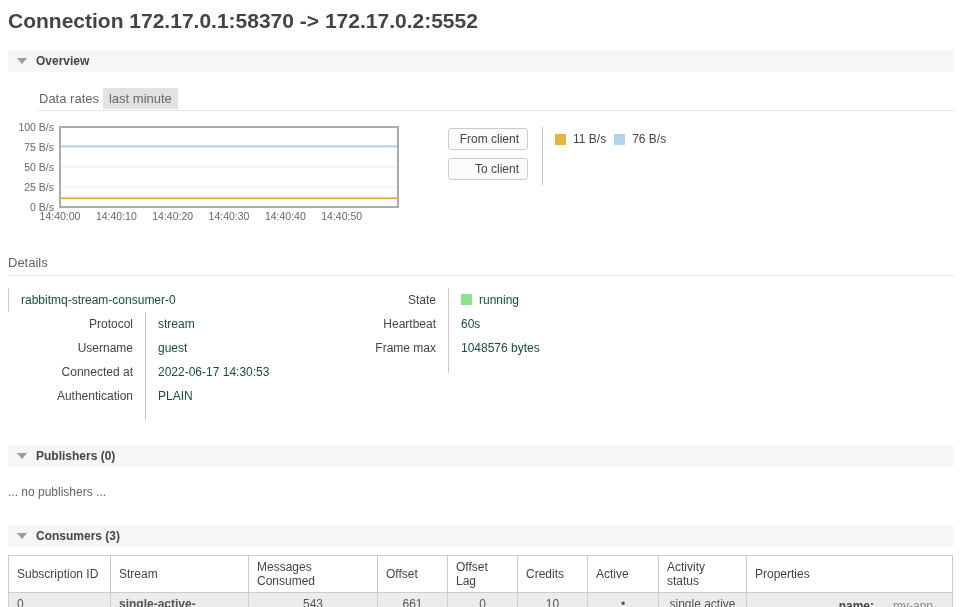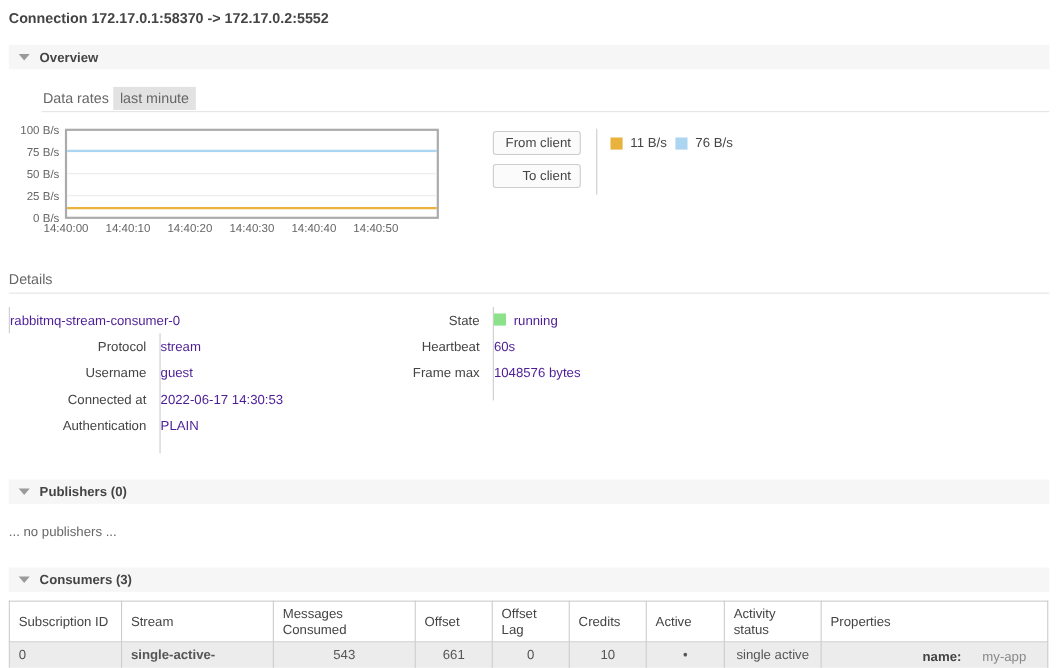--- a/index.html
+++ b/index.html
@@ -4,21 +4,21 @@
 <style>
   * { box-sizing: content-box; }
   html,body { margin:0; padding:0; }
   body {
     width:962px; height:607px; overflow:hidden;
     background:#fff; color:#484848;
     font-family:"Liberation Sans", sans-serif; font-size:12px;
   }
   .wrap { padding:0 8px; }
 
-  h1.page-title { font-size:13px; font-weight:bold; color:#444; margin:9px 0 0 0; }
+  h1.page-title { font-size:21px; font-weight:bold; color:#444; margin:9px 0 0 0; }
 
   
   .sec-bar {
     margin-top:17px; background:#f6f6f6; height:22px;
     display:flex; align-items:center; gap:9px; padding-left:9px; cursor:pointer;
   }
   .tri {
     width:0; height:0; flex:none;
     border-left:5px solid transparent; border-right:5px solid transparent;
     border-top:6px solid #9a9a9a;
@@ -46,21 +46,21 @@
 
   
   .sub-label { margin-top:30px; padding-bottom:5px; font-size:13px; color:#666; border-bottom:1px solid #e4e4e4; }
 
   
   .details-cols { display:flex; margin-top:12px; }
   .dcol-left { width:352px; flex:none; }
   .drow { display:flex; }
   .dlabel { width:125px; padding-right:12px; text-align:right; line-height:24px; color:#444; flex:none; }
   .dlabel.narrow { width:76px; }
-  .dval { border-left:1px solid #ccc; line-height:24px; color:#4c1d95; flex:1; }
+  .dval { border-left:1px solid #ccc; padding-left:12px; line-height:24px; color:#14532d; flex:1; }
   .dext { height:13px; }
   .state-square { display:inline-block; width:11px; height:11px; margin-right:7px; vertical-align:-1px; }
 
   .empty-note { margin-top:18px; color:#666; }
 
   
   table.grid { border-collapse:collapse; table-layout:fixed; width:944px; margin-top:8px; }
   table.grid th, table.grid td { border:1px solid #ccc; padding:4px 8px; }
   table.grid th { font-weight:normal; text-align:left; color:#444; background:#fff; height:15px; }
   table.grid td { vertical-align:top; color:#555; height:38px; line-height:15px; }

